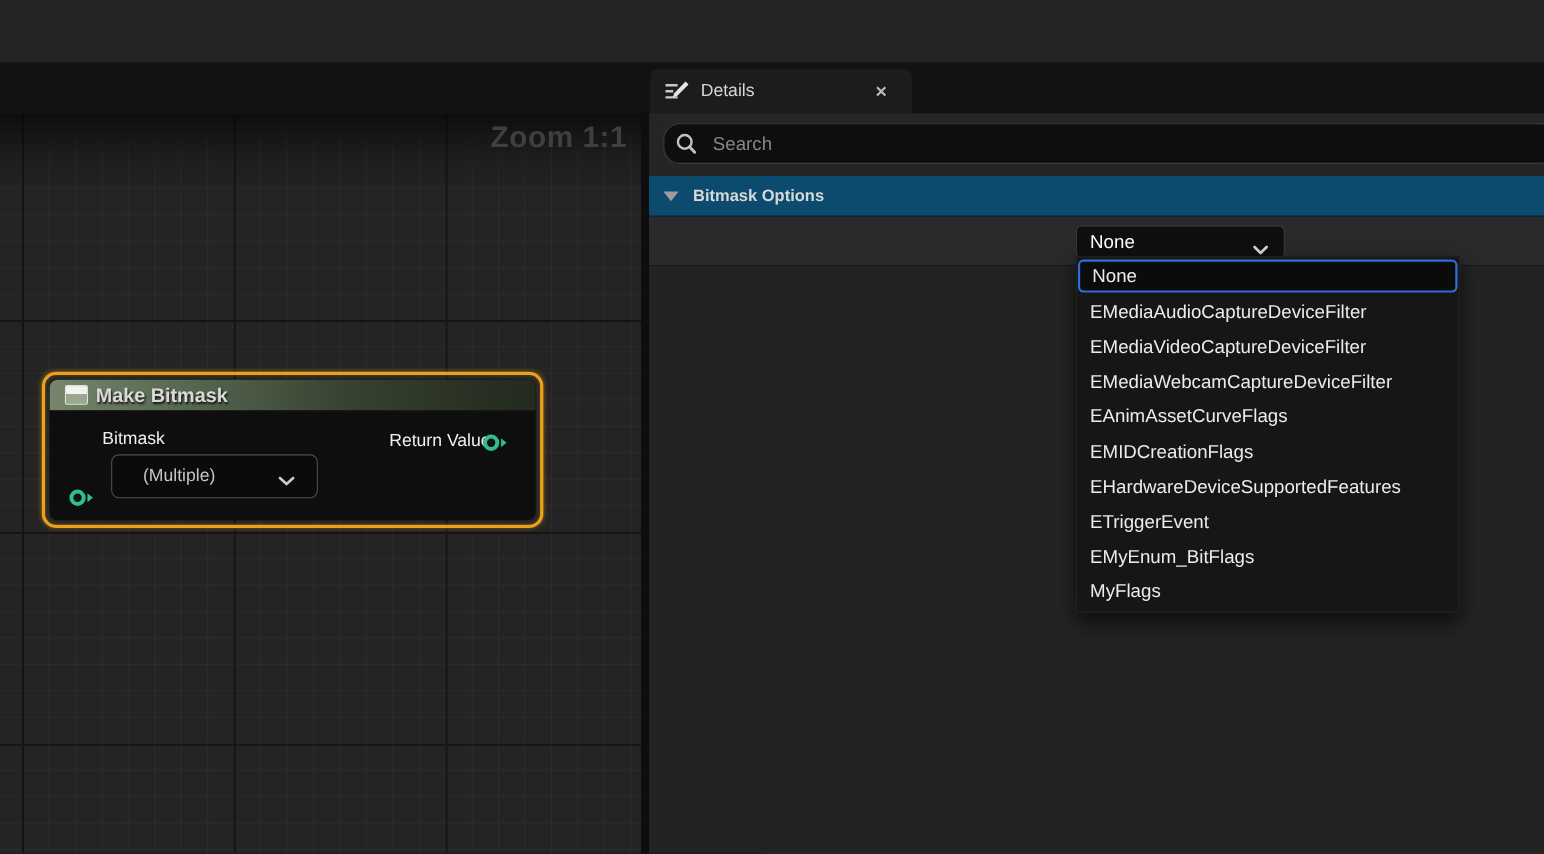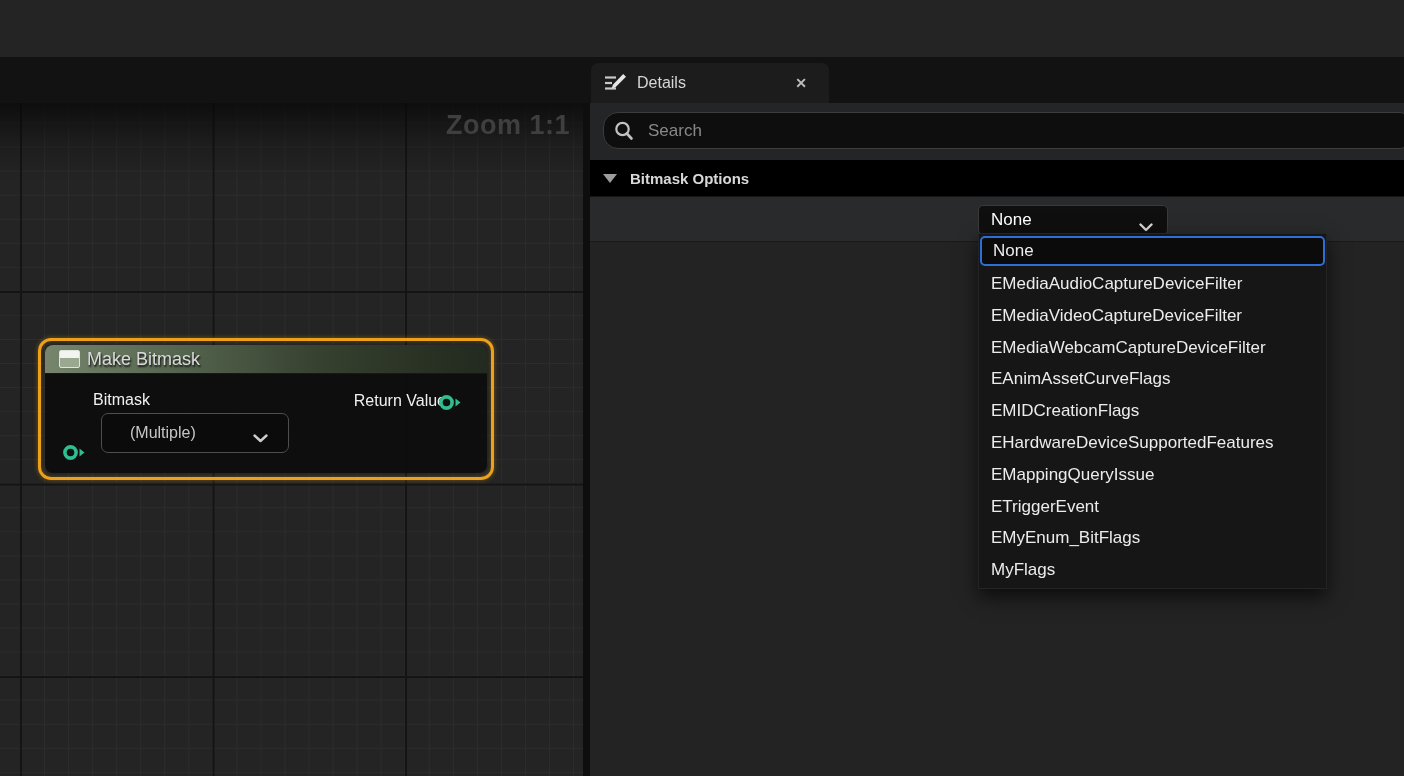--- a/index.html
+++ b/index.html
@@ -35,21 +35,21 @@
   
   .node-sel { position:absolute; left:38px; top:235px; width:456px; height:142px;
     border:3px solid #eca11b; border-radius:13px; padding:4px;
     box-shadow:0 0 5px rgba(222,150,20,0.45), inset 0 0 4px rgba(222,150,20,0.35); }
   .bp-node { width:100%; height:100%; background:rgba(13,13,13,0.93); border-radius:8px; overflow:hidden; }
   .node-header { height:29px; display:flex; align-items:center;
     background:linear-gradient(to right, #76856c, #55654f 30%, #36412f 62%, #272f22 90%, #232a20);
     border-bottom:1px solid #161a14; }
   .struct-icon { width:21px; height:18px; margin-left:14px; border:1px solid #dfe4da;
     border-radius:2px; background:linear-gradient(to bottom, #f2f4ef 0 7px, #9aa890 7px); }
-  .node-title { margin-left:7px; font-size:18px; font-weight:normal; color:#dadada;
+  .node-title { margin-left:7px; font-size:18px; font-weight:bold; color:#dadada;
     text-shadow:1px 2px 2px rgba(0,0,0,0.85); }
   .node-body { position:relative; height:92px; }
   .pin-label { position:absolute; font-size:16px; color:#f0f0f0; }
   .pin-label.in { left:48px; top:17px; }
   .pin-label.out { right:41px; top:18px;margin-left:10px; }
   .pin-glyph { position:absolute; }
   .pin-glyph.in { left:17px; top:70px; }
   .pin-glyph.out { left:393px; top:20px; }
   .node-combo { position:absolute; left:56px; top:39px; width:188px; height:40px;
     background:rgba(10,10,10,0.55); border:1.5px solid #4e4e4e; border-radius:7px;
@@ -62,21 +62,21 @@
     background:#232323; overflow:hidden; }
   .search-section { position:absolute; left:0; top:0; width:814px; height:57px; background:#232527; }
   .search-box { position:absolute; left:13px; top:9px; width:812px; height:37px;
     background:#0e0e0e; border:1px solid #3c3c3c; border-radius:15px;
     display:flex; align-items:center; }
   .search-box svg { margin-left:9px; }
   .search-input { flex:1; margin-left:13px; background:transparent; border:none; outline:none;
     color:#cfcfcf; font-size:17px; font-family:"Liberation Sans", sans-serif; }
   .search-input::placeholder { color:#888888; }
   .section-header { position:absolute; left:0; top:57px; width:814px; height:37px;
-    background:#000000; border-bottom:1px solid #161616; display:flex; align-items:center; }
+    background:#0c4a6e; border-bottom:1px solid #161616; display:flex; align-items:center; }
   .expander { width:0; height:0; margin-left:13px;
     border-left:7px solid transparent; border-right:7px solid transparent; border-top:9px solid #9c9c9c; }
   .section-title { margin-left:13px; font-size:15px; font-weight:bold; color:#d8d8d8; }
   .prop-row { position:absolute; left:0; top:94px; width:814px; height:45px;
     background:#292a2b; border-bottom:1px solid #191919; }
   .prop-name-cell { position:absolute; left:0; top:0; width:380px; height:44px;
     display:flex; align-items:center; border-right:2px solid #1c1c1c; }
   .prop-label { margin-left:33px; font-size:15px; color:#bdbdbd; }
   .prop-combo { position:absolute; left:388px; top:8px; width:190px; height:30px;
     background:#0f0f0f; border:1px solid #3a3a3a; border-radius:5px;
@@ -191,21 +191,20 @@
       <div class="dd-item">EMediaVideoCaptureDeviceFilter</div>
 
       <div class="dd-item">EMediaWebcamCaptureDeviceFilter</div>
 
       <div class="dd-item">EAnimAssetCurveFlags</div>
 
       <div class="dd-item">EMIDCreationFlags</div>
 
       <div class="dd-item">EHardwareDeviceSupportedFeatures</div>
 
-      <div class="dd-item">EMappingQueryIssue</div>
 
       <div class="dd-item">ETriggerEvent</div>
 
       <div class="dd-item">EMyEnum_BitFlags</div>
 
 
       <div class="dd-item">MyFlags</div>
 
     </div>
 

